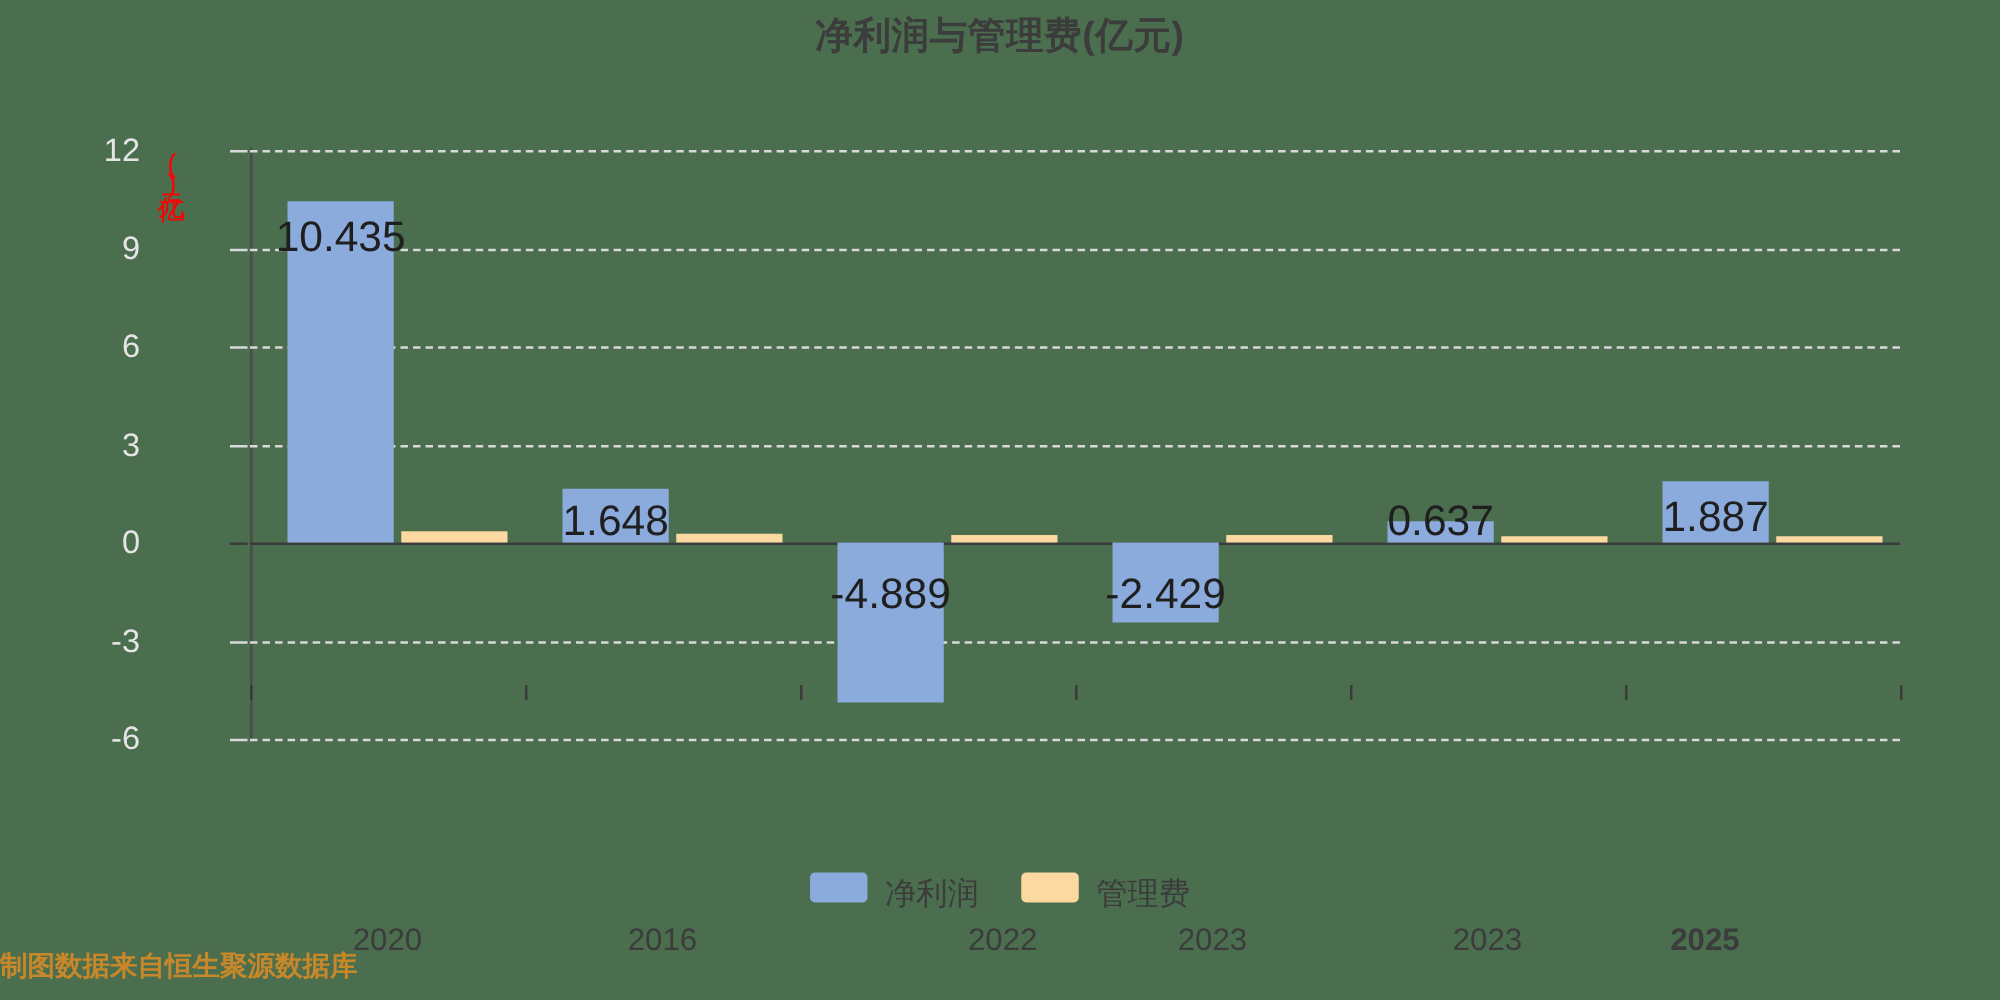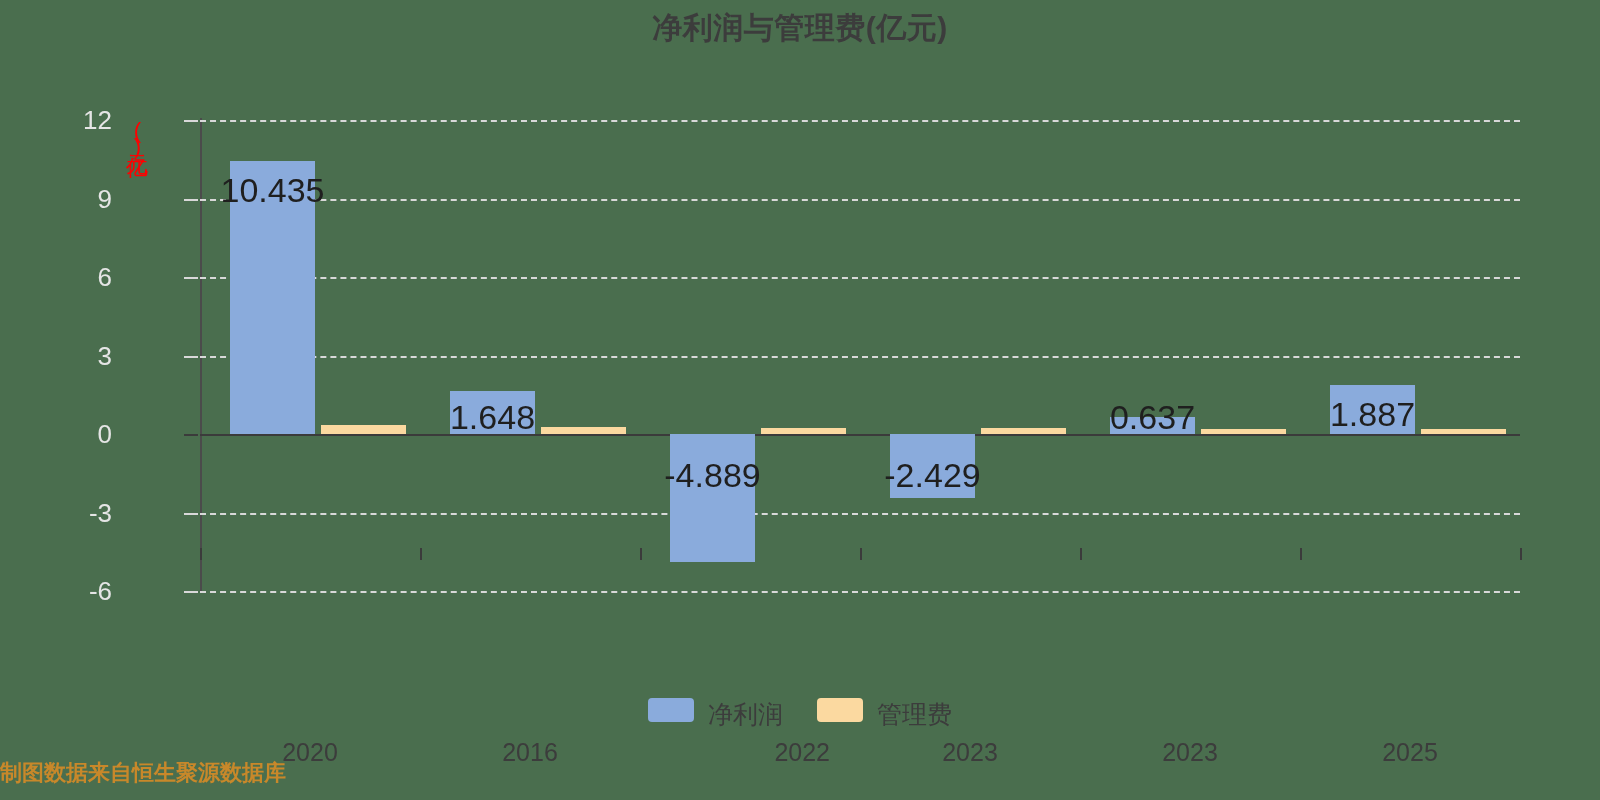--- a/index.html
+++ b/index.html
@@ -201,21 +201,21 @@
       <div class="xtick-label" style="left: 690px; text-align: center;">2023</div>
       <div class="bar" style="left: 690px; top: 314px; width: 85px; height: 63.5588px; background: rgb(138, 171, 220);"></div>
       <div class="bar" style="left: 781px; top: 308.243px; width: 85px; height: 5.75667px; background: rgb(251, 217, 160);"></div>
       <div class="bar-label" style="left: 732.5px; top: 336px;">-2.429</div>
       <div class="xtick-mark" style="left: 880px;"></div>
       <div class="xtick-label" style="left: 910px;">2023</div>
       <div class="bar" style="left: 910px; top: 297.332px; width: 85px; height: 16.6682px; background: rgb(138, 171, 220);"></div>
       <div class="bar" style="left: 1001px; top: 308.767px; width: 85px; height: 5.23333px; background: rgb(251, 217, 160);"></div>
       <div class="bar-label" style="left: 952.5px; top: 278px;">0.637</div>
       <div class="xtick-mark" style="left: 1100px;"></div>
-      <div class="xtick-label" style="left: 1130px;">2025</div>
+      <div class="xtick-label" style="left: 1084px; font-weight: bold;">2025</div>
       <div class="bar" style="left: 1130px; top: 264.623px; width: 85px; height: 49.3765px; background: rgb(138, 171, 220);"></div>
       <div class="bar" style="left: 1221px; top: 309.29px; width: 85px; height: 4.71px; background: rgb(251, 217, 160);"></div>
       <div class="bar-label" style="left: 1172.5px; top: 274.623px;">1.887</div>
       <div class="xtick-mark" style="left: 1320px;"></div>
     </div>
 
   <div class="legend">
     <div class="legend-item">
       <span class="legend-swatch" id="sw0" style="background: rgb(138, 171, 220);"></span>
       <span class="legend-text">净利润</span>

